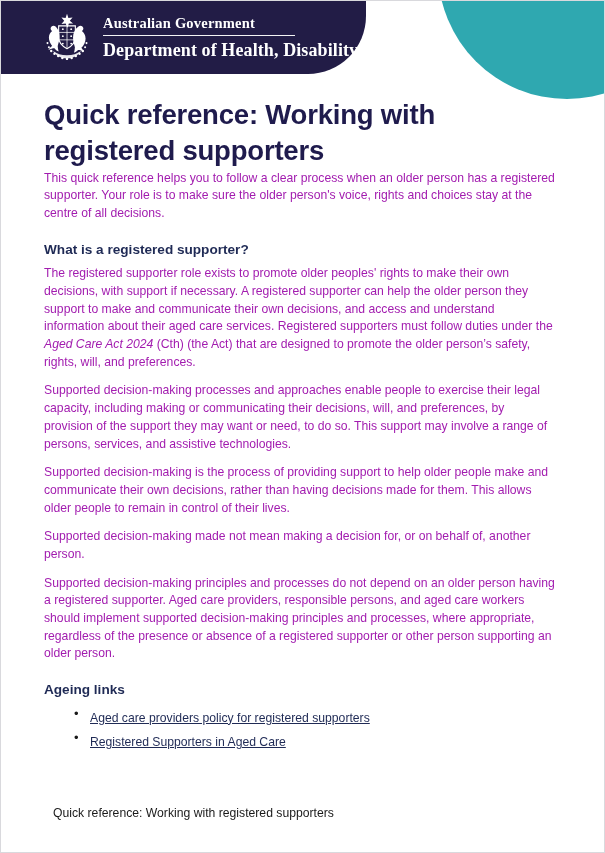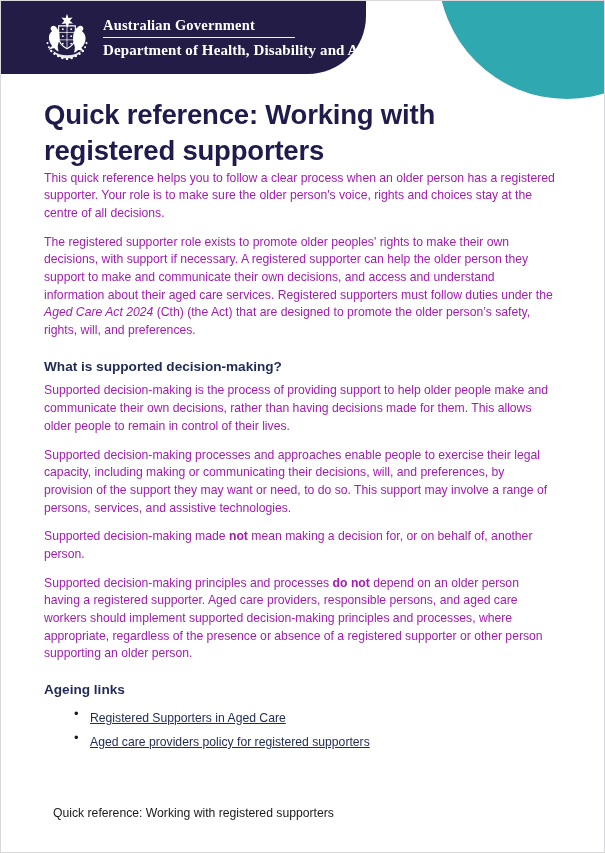--- a/index.html
+++ b/index.html
@@ -68,21 +68,21 @@
     padding-bottom: 2px;
   }
   .brand-rule {
     height: 1px;
     background: #ffffff;
     width: 192px;
     margin: 1px 0 3px 0;
     opacity: 0.95;
   }
   .brand-line2 {
-    font-size: 15px;
+    font-size: 18px;
     font-weight: bold;
     letter-spacing: 0.1px;
     line-height: 1.25;
   }
 
   
   .content {
     position: absolute;
     top: 73px;
     left: 0;
@@ -110,21 +110,21 @@
     color: #a21caf;
     font-size: 12.2px;
     line-height: 1.45;
     margin: 0 0 11px 0;
     max-width: 512px;
   }
   .intro {
     margin-top: 14px;
   }
   em.italic-ref { font-style: italic; }
-  strong.bold-word { font-weight: bold; }
+  strong.bold-word { font-weight: normal; }
 
   ul.quick-links {
     margin: 4px 0 0 0;
     padding-left: 46px;
     list-style: none;
   }
   ul.quick-links li {
     position: relative;
     margin-bottom: 2px;
     line-height: 1.4;
@@ -204,50 +204,50 @@
       <div class="brand-line2">Department of Health, Disability and Ageing</div>
     </div>
   </div>
 
   <div class="content">
 
     <h1 class="doc-title">Quick reference: Working with registered supporters</h1>
 
     <p class="body-text intro">This quick reference helps you to follow a clear process when an older person has a registered supporter. Your role is to make sure the older person's voice, rights and choices stay at the centre of all decisions.</p>
 
+    <h2 class="section-heading">What is a registered supporter?</h2>
     <p class="body-text">
       <span>The registered supporter role exists to promote older peoples' rights to make their own decisions, with support if necessary. A registered supporter can help the older person they support to make and communicate their own decisions, and access and understand information about their aged care services. Registered supporters must follow duties under the </span><em class="italic-ref">Aged Care Act 2024</em><span> (Cth) (the Act) that are designed to promote the older person’s safety, rights, will, and preferences.</span>
     </p>
 
-    <h2 class="section-heading">What is supported decision-making?</h2>
+
+    <p class="body-text">
+      <span>Supported decision-making processes and approaches enable people to exercise their legal capacity, including making or communicating their decisions, will, and preferences, by provision of the support they may want or need, to do so. This support may involve a range of persons, services, and assistive technologies.</span>
+    </p>
 
     <p class="body-text">
       <span>Supported decision-making is the process of providing support to help older people make and communicate their own decisions, rather than having decisions made for them. This allows older people to remain in control of their lives.</span>
-    </p>
-
-    <p class="body-text">
-      <span>Supported decision-making processes and approaches enable people to exercise their legal capacity, including making or communicating their decisions, will, and preferences, by provision of the support they may want or need, to do so. This support may involve a range of persons, services, and assistive technologies.</span>
     </p>
 
     <p class="body-text">
       <span>Supported decision-making made </span><strong class="bold-word">not</strong><span> mean making a decision for, or on behalf of, another person.</span>
     </p>
 
     <p class="body-text">
       <span>Supported decision-making principles and processes </span><strong class="bold-word">do not</strong><span> depend on an older person having a registered supporter. Aged care providers, responsible persons, and aged care workers should implement supported decision-making principles and processes, where appropriate, regardless of the presence or absence of a registered supporter or other person supporting an older person.</span>
     </p>
 
 
     <h2 class="section-heading">Ageing links</h2>
     <ul class="quick-links">
       <li>
+        <a class="quick-link" href="#">Aged care providers policy for registered supporters</a>
+      </li>
+      <li>
         <a class="quick-link" href="#">Registered Supporters in Aged Care</a>
       </li>
-      <li>
-        <a class="quick-link" href="#">Aged care providers policy for registered supporters</a>
-      </li>
     </ul>
 
   </div>
 
   <div class="footer">Quick reference: Working with registered supporters</div>
 
 </div>
 
 </body></html>

